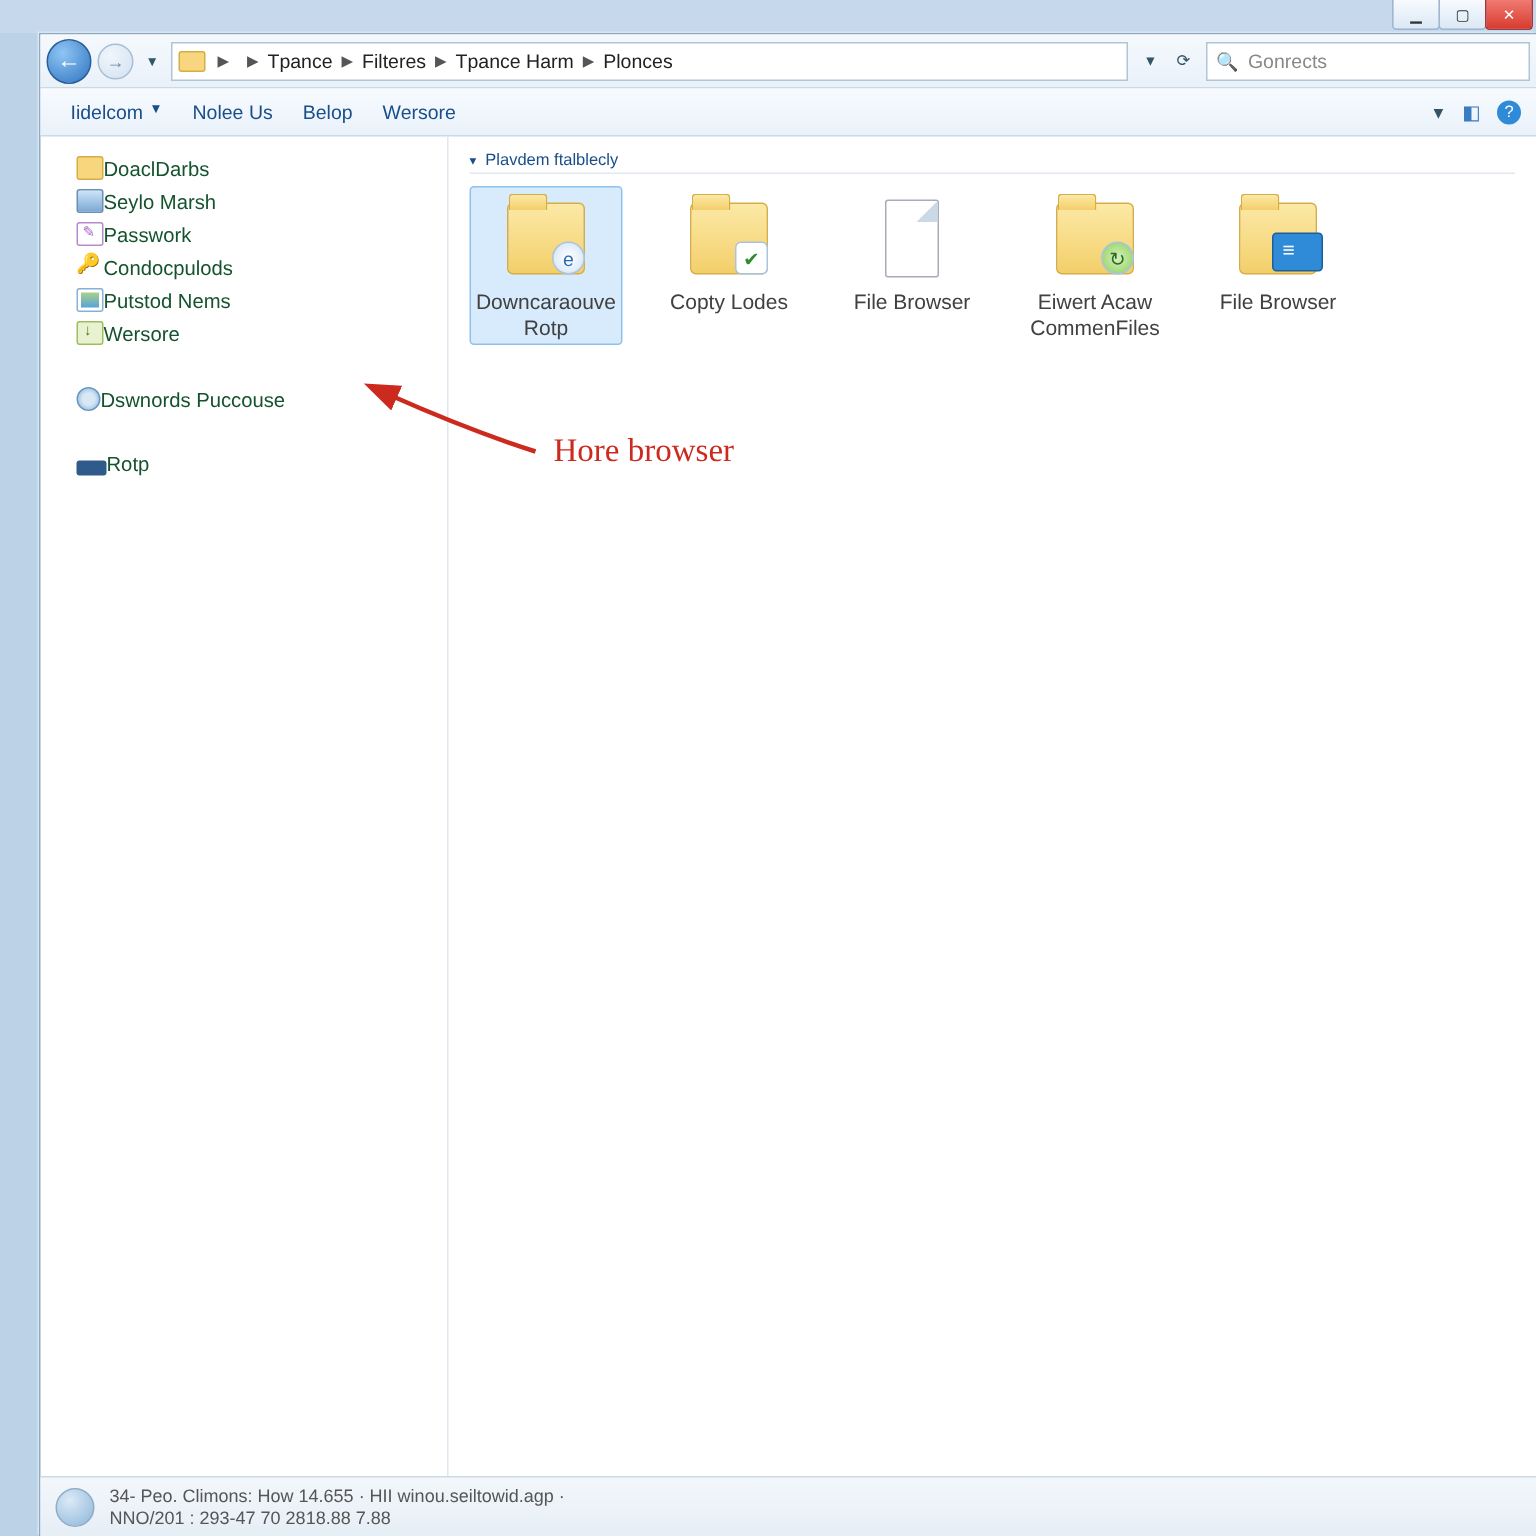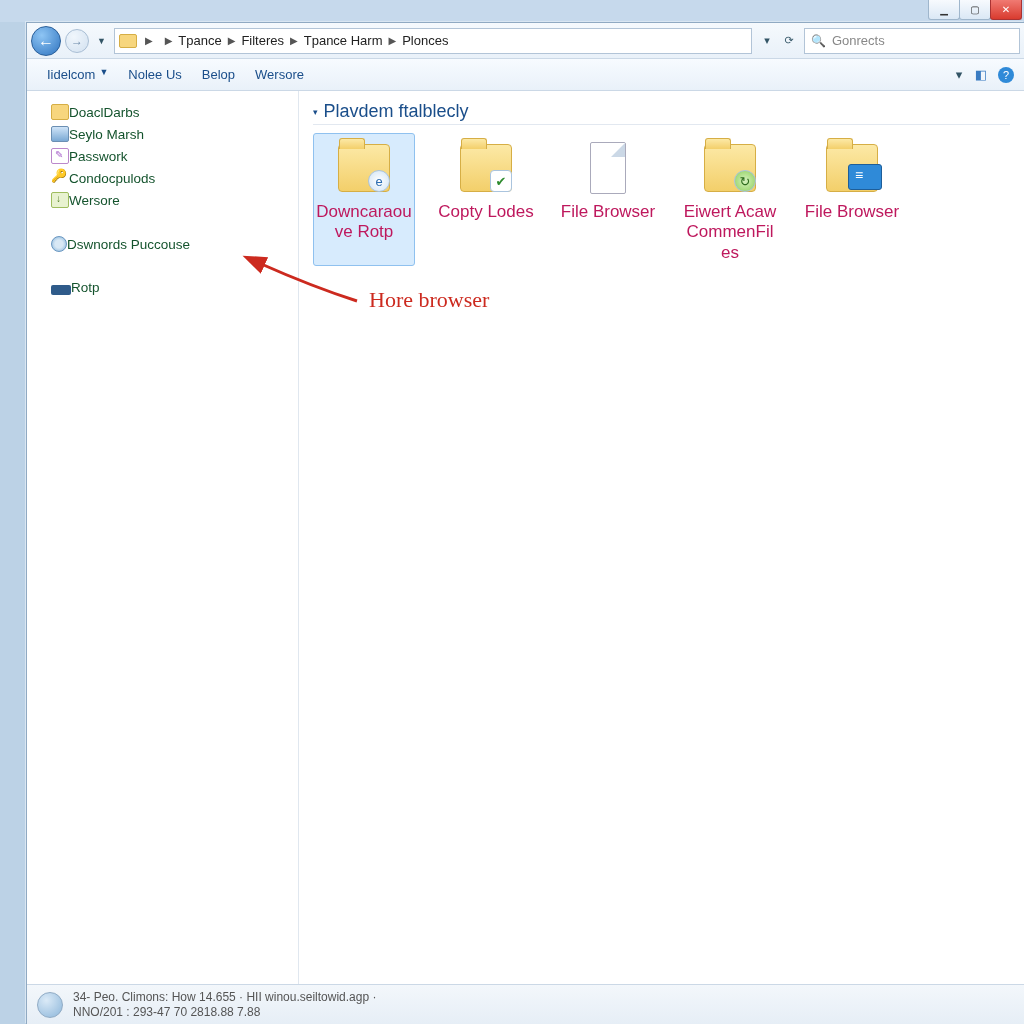--- a/index.html
+++ b/index.html
@@ -126,21 +126,21 @@
   .ico-img { background:#fff; border:1px solid #87b0d9; border-radius:2px; }
   .ico-img:before{content:"";position:absolute;left:2px;top:2px;width:12px;height:10px;background:linear-gradient(#a8d18b,#5aa3d8);}
   .ico-globe { background:radial-gradient(circle,#d8e8f5 40%,#7fb0d8); border:1px solid #6a97c1; border-radius:50%; width:16px;height:16px; }
   .ico-page { background:#fff; border:1px solid #8fb8dd; border-radius:2px; }
   .ico-page:before{content:"";position:absolute;left:2px;top:2px;width:6px;height:10px;background:#3a86cc;border-radius:1px;}
   .ico-drive { background:#2f5b8a; border-radius:2px; width:20px; height:10px; margin-top:3px; }
 
   
   .content { flex:1; position:relative; padding:10px 14px; }
   .section-header {
-    color:#1a4e8a; font-size:18px; padding-bottom:2px;
+    color:#1a4e8a; font-size:11px; padding-bottom:2px;
     border-bottom:1px solid #e2e8f0; margin-bottom:8px;
     display:flex; align-items:center; gap:6px;
   }
   .section-header:before{ content:"▾"; font-size:9px; color:#1a4e8a; }
 
   .items { display:flex; flex-wrap:wrap; gap:18px 20px; }
   .file-tile { width:102px; text-align:center; padding:6px 2px 2px; border:1px solid transparent; border-radius:3px; }
   .file-tile.selected { background:#d7ebfd; border-color:#8fc1ef; }
   .tile-icon { width:64px; height:56px; margin:0 auto 6px; position:relative; }
   .big-folder {
@@ -168,21 +168,21 @@
     position:absolute; left:14px; right:14px; top:2px; bottom:2px;
     background:#fff; border:1px solid #aab; border-radius:2px;
   }
   .doc-page:after{ content:""; position:absolute; right:0; top:0; width:14px; height:14px;
     background:linear-gradient(135deg,#fff 48%,#cbd8e6 52%); }
   .screen-box {
     position:absolute; right:2px; bottom:6px;
     width:34px;height:26px; background:#2f8ad8; border:1px solid #1e5e99; border-radius:3px;
   }
   .screen-box:after{content:"≡";color:#fff;position:absolute;left:6px;top:2px;font-size:14px;}
-  .tile-label { font-size:17px; color:#be185d; line-height:1.2; word-break:break-word; }
+  .tile-label { font-size:14px; color:#404040; line-height:1.2; word-break:break-word; }
 
   
   .anno-text { position:absolute; color:#cc2a1f; font-size:22px; font-family:Liberation Serif, serif; }
   .anno-arrow { position:absolute; overflow:visible; }
 
   
   .status-bar {
     height:40px; border-top:1px solid #cbd8e6;
     background:linear-gradient(#f3f7fb,#e6eef6);
     display:flex; align-items:center; padding:14px 10px;
@@ -264,20 +264,24 @@
             <span class="sb-ico ico-desktop"></span>
             <span>Seylo Marsh</span>
           </div>
         <div class="sb-item">
             <span class="sb-ico ico-doc"></span>
             <span>Passwork</span>
           </div>
         <div class="sb-item">
             <span class="sb-ico ico-key"></span>
             <span>Condocpulods</span>
+          </div>
+        <div class="sb-item">
+            <span class="sb-ico ico-img"></span>
+            <span>Putstod Nems</span>
           </div>
         <div class="sb-item">
             <span class="sb-ico ico-dl"></span>
             <span>Wersore</span>
           </div>
       </div>
       <div class="sb-group">
         <div class="sb-item">
             <span class="sb-ico ico-globe"></span>
             <span>Dswnords Puccouse</span>

